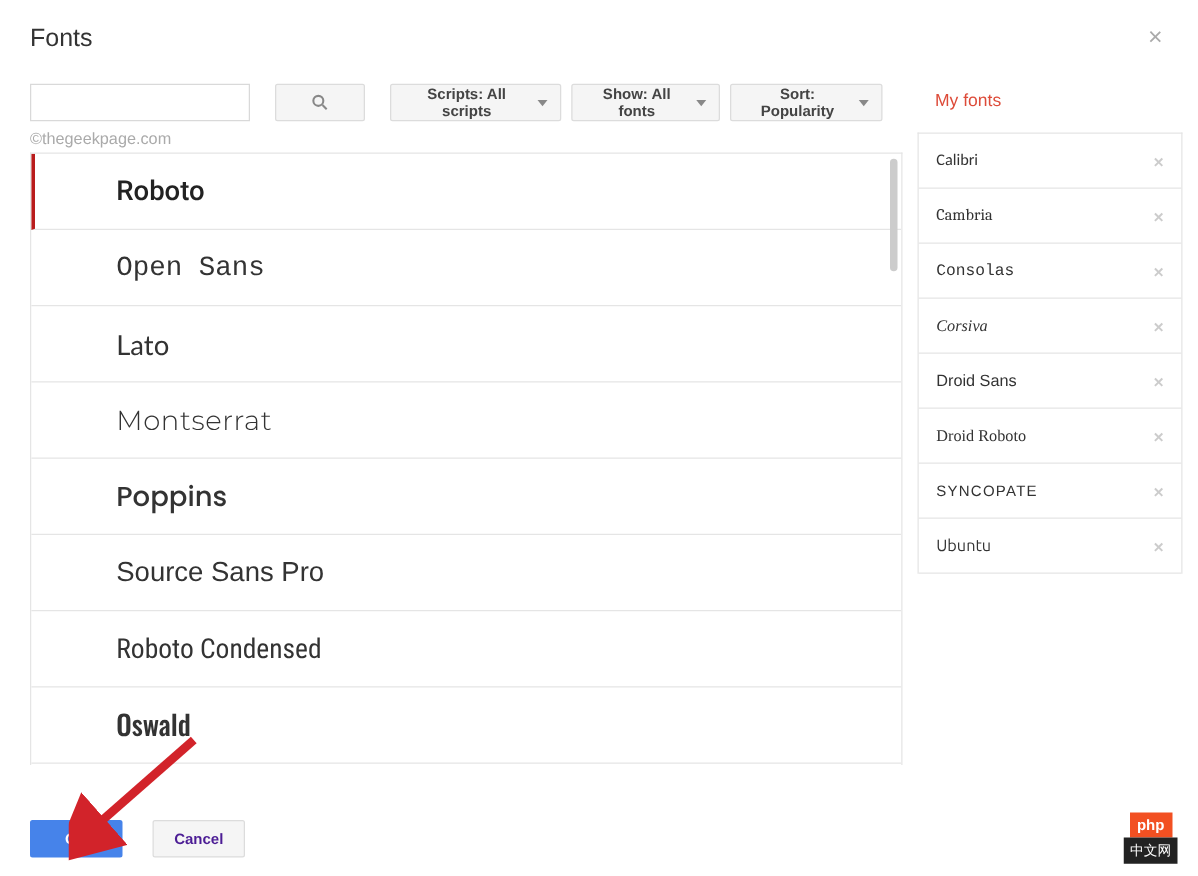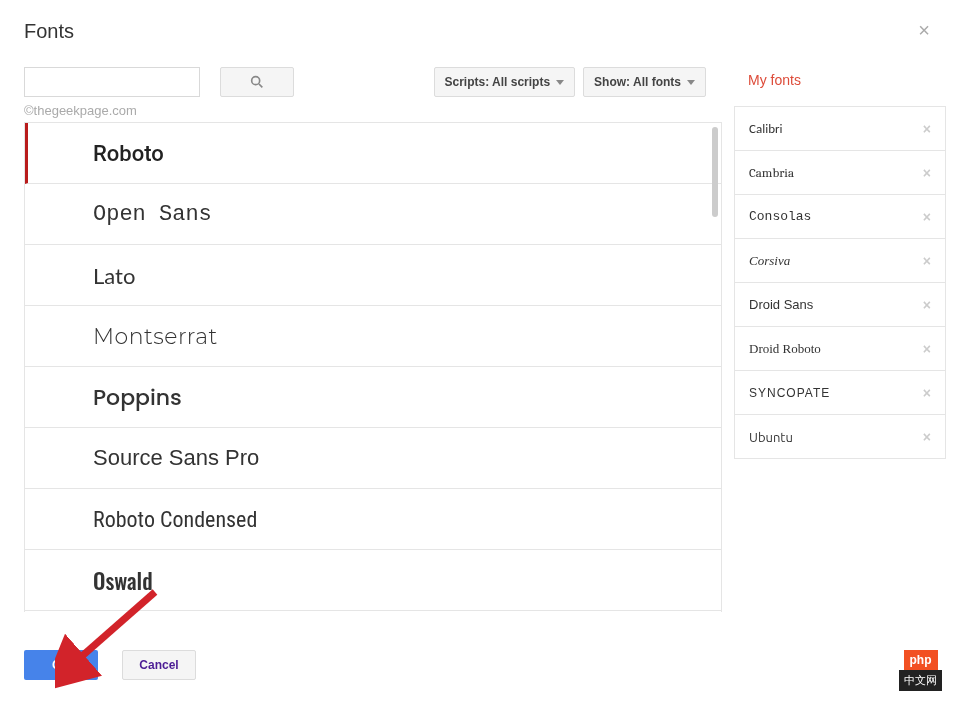--- a/index.html
+++ b/index.html
@@ -177,21 +177,21 @@
     .mf-droidsans { font-family: 'Droid Sans', Arial, sans-serif; }
     .mf-droidserif { font-family: 'Droid Serif', Georgia, serif; }
     .mf-syncopate { font-family: 'Syncopate', 'Arial Black', sans-serif; text-transform: uppercase; letter-spacing: 1px; font-size: 12px;}
     .mf-ubuntu { font-family: 'Ubuntu', 'Trebuchet MS', sans-serif; }
     .footer {
       position: absolute;
       bottom: 10px;
       left: 24px;
       right: 16px;
       display: flex;
-      align-items: flex-start;
+      align-items: center;
     }
     .btn-ok {
       width: 74px;
       height: 30px;
       background: #4683ea;
       color: #fff;
       border: none;
       font-size: 12px;
       font-weight: bold;
       cursor: pointer;
@@ -254,20 +254,24 @@
             <line x1="15" y1="15" x2="20" y2="20"></line>
         </svg>
       </div>
       <div class="filter-btns">
         <div class="filter-btn">
           <span>Scripts: All scripts</span>
           <span class="caret-down"></span>
         </div>
         <div class="filter-btn">
           <span>Show: All fonts</span>
+          <span class="caret-down"></span>
+        </div>
+        <div class="filter-btn">
+          <span>Sort: Popularity</span>
           <span class="caret-down"></span>
         </div>
       </div>
     </div>
     <div class="watermark">©thegeekpage.com</div>
     <div class="font-list" id="font-list-container">
       <div class="scroll-indicator"></div>
     <div class="font-item font-roboto selected">Roboto</div>
         <div class="font-item font-opensans">Open Sans</div>
         <div class="font-item font-lato">Lato</div>

